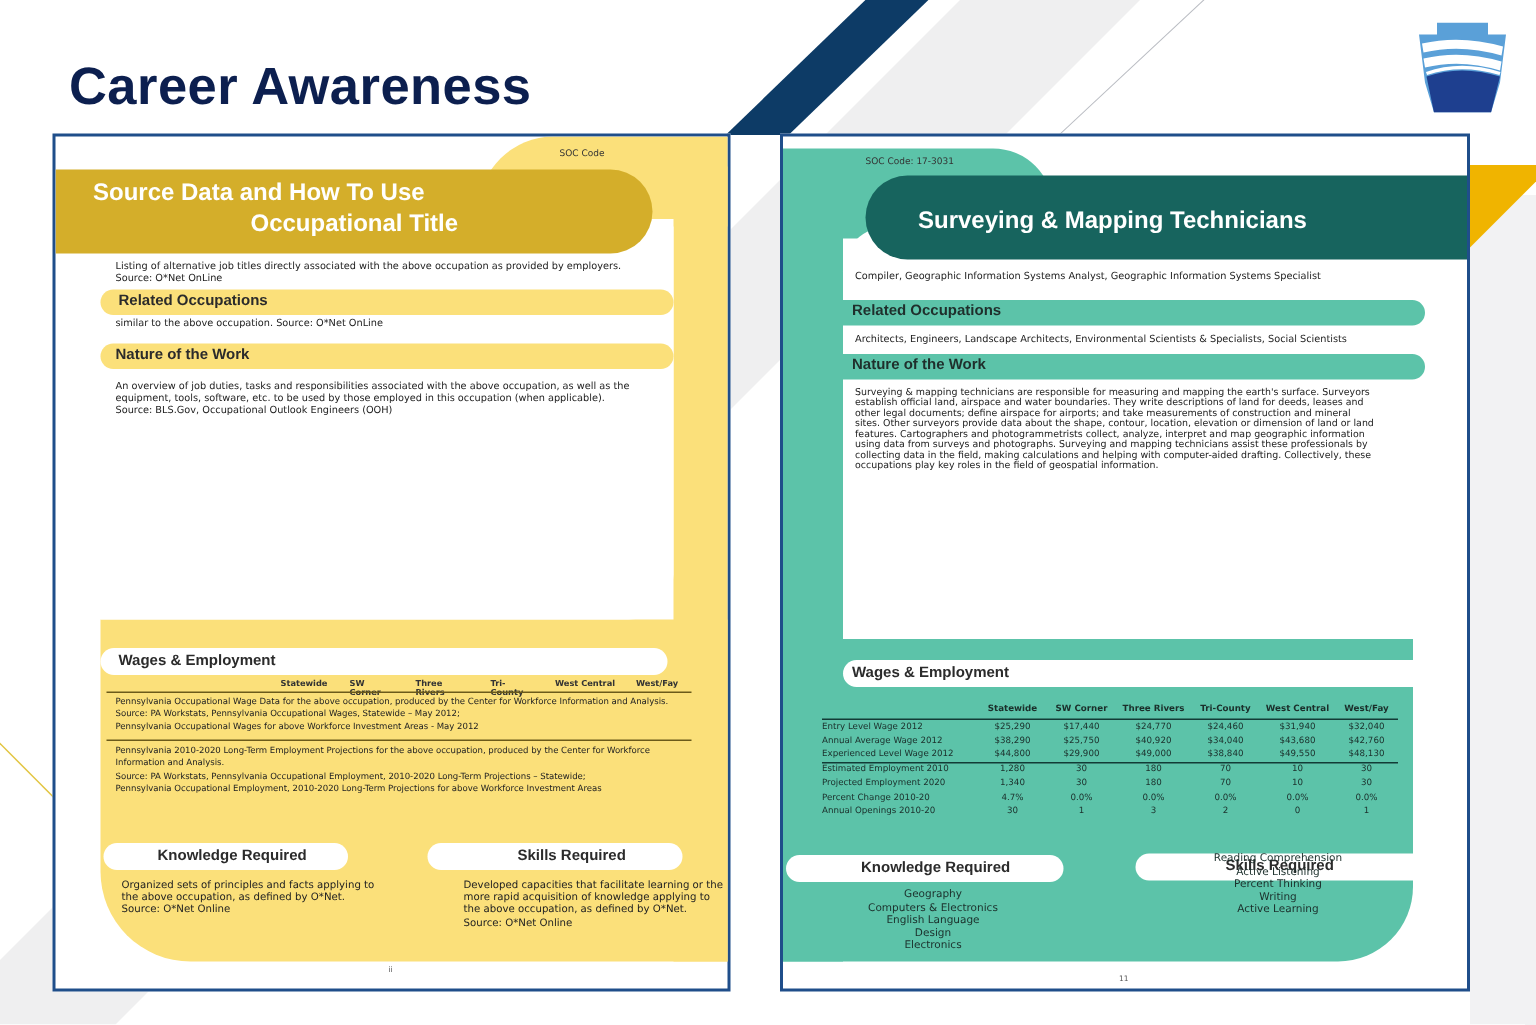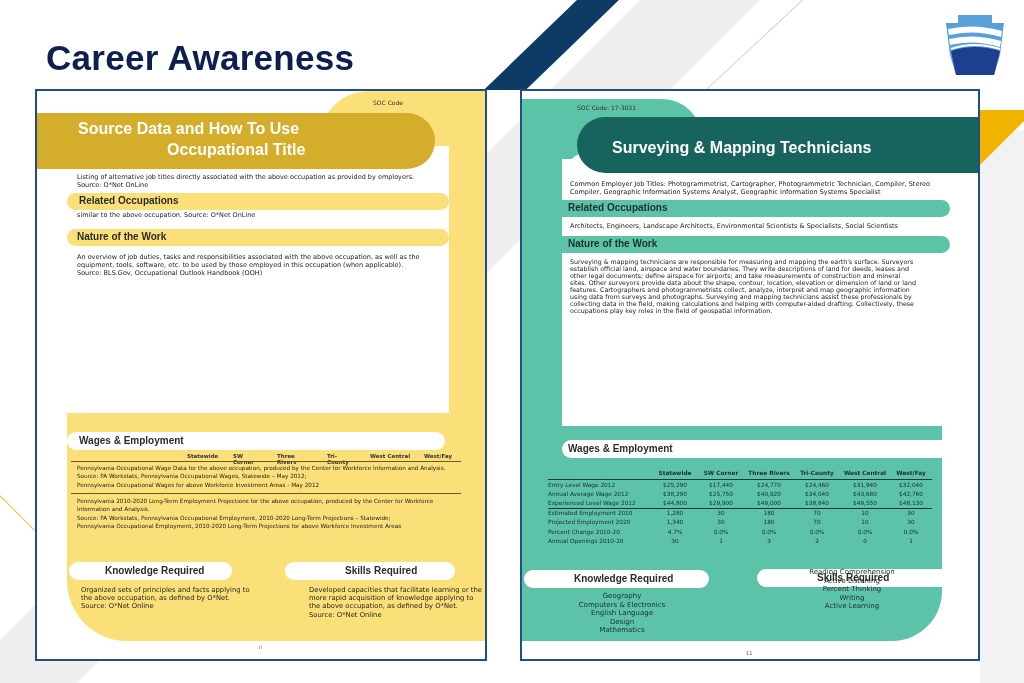--- a/index.html
+++ b/index.html
@@ -23,21 +23,21 @@
   .doc-right { left: 520px; top: 89px; width: 460px; height: 572px; }
 
   
   .y-frame { position: absolute; background: #fbe07a; }
   .y-top-tab { left: 282px; top: 0px; width: 170px; height: 60px; border-radius: 50px 0 0 0; }
   .y-right-bar { left: 412px; top: 20px; width: 40px; height: 530px; }
   .y-bottom { left: 30px; top: 322px; width: 422px; height: 228px; border-radius: 0 0 0 60px; }
   .white-body { position: absolute; left: 30px; top: 55px; width: 382px; height: 267px; background: #fff; border-radius: 0 0 30px 0; }
 
   .y-banner { position: absolute; left: 0; top: 22px; width: 398px; height: 56px; background: #d4ae2a; border-radius: 0 30px 30px 0; }
-  .y-banner-t1 { position: absolute; left: 25px; top: 29px; color: #fff; font-family: "Liberation Sans", sans-serif; font-weight: bold; font-size: 16px; margin-left: 16px; }
+  .y-banner-t1 { position: absolute; left: 25px; top: 29px; color: #fff; font-family: "Liberation Sans", sans-serif; font-weight: bold; font-size: 16px; }
   .y-banner-t2 { position: absolute; left: 130px; top: 50px; color: #fff; font-family: Liberation Sans, sans-serif; font-weight: bold; font-size: 16px; }
   .soc-left { position: absolute; left: 336px; top: 8px; font-size: 6px; color: #333; }
 
   .small-text { position: absolute; font-size: 6.5px; line-height: 8px; color: #222; }
   .y-pill { position: absolute; left: 30px; width: 382px; height: 17px; background: #fbe07a; border-radius: 10px 10px 10px 10px; }
   .y-pill span { position: absolute; left: 12px; top: 2px; font-weight: bold; font-size: 10px; color: #2b2b2b; font-family: "Liberation Sans", sans-serif; }
 
   .w-pill { position: absolute; background: #fff; height: 18px; border-radius: 10px; }
   .w-pill .lbl { position: absolute; top: 3px; font-family: "Liberation Sans", sans-serif; font-weight: bold; font-size: 10px; color: #2b2b2b; }
 
@@ -111,21 +111,21 @@
   <div class="small-text" style="left:40px; top:120px;">
     <div>similar to the above occupation.  Source: O*Net OnLine</div>
   </div>
 
   <div class="y-pill" style="top:138px;">
     <span style="left:10px;">Nature of the Work</span>
   </div>
   <div class="small-text" style="left:40px; top:162px;">
     <div>An overview of job duties, tasks and responsibilities associated with the above occupation, as well as the</div>
     <div>equipment, tools, software, etc. to be used by those employed in this occupation (when applicable).</div>
-    <div>Source: BLS.Gov, Occupational Outlook Handbook (OOH)</div>
+    <div>Source: BLS.Gov, Occupational Outlook Engineers (OOH)</div>
   </div>
 
   <div class="w-pill" style="left:30px; top:341px; width:378px;">
     <span class="lbl" style="left:12px;">Wages &amp; Employment</span>
   </div>
   <div class="hdr-row" style="left:150px; top:362px;">
     <span style="position:absolute; left:0;">Statewide</span>
     <span style="position:absolute; left:46px;">SW Corner</span>
     <span style="position:absolute; left:90px;">Three Rivers</span>
     <span style="position:absolute; left:140px;">Tri-County</span>
@@ -170,21 +170,20 @@
   <div class="t-frame t-top-tab"></div>
   <div class="t-frame t-left-bar"></div>
   <div class="t-frame t-bottom"></div>
   <div class="t-white-body"></div>
 
   <div class="soc-right">SOC Code: 17-3031</div>
   <div class="t-banner"></div>
   <div class="t-banner-t">Surveying &amp; Mapping Technicians</div>
 
   <div class="small-text" style="left:48px; top:89px;">
-    <div>Common Employer Job Titles: Photogrammetrist, Cartographer, Photogrammetric Technician, Compiler, Stereo</div>
     <div>Compiler, Geographic Information Systems Analyst, Geographic Information Systems Specialist</div>
   </div>
 
   <div class="t-pill" style="top:109px;">
     <span>Related Occupations</span>
   </div>
   <div class="small-text" style="left:48px; top:131px;">Architects, Engineers, Landscape Architects, Environmental Scientists &amp; Specialists, Social Scientists</div>
 
   <div class="t-pill" style="top:145px;">
     <span>Nature of the Work</span>
@@ -294,21 +293,21 @@
     <span class="lbl" style="left:50px;">Knowledge Required</span>
   </div>
   <div class="w-pill" style="left:235px; top:478px; width:225px; border-radius:10px 0 0 10px;">
     <span class="lbl" style="left:60px;">Skills Required</span>
   </div>
   <div class="center-list" style="left:30px; top:501px; width:140px;">
     <div>Geography</div>
     <div>Computers &amp; Electronics</div>
     <div>English Language</div>
     <div>Design</div>
-    <div>Mathematics</div>
+    <div>Electronics</div>
   </div>
   <div class="center-list" style="left:260px; top:477px; width:140px;text-align:center;">
     <div>Reading Comprehension</div>
     <div>Active Listening</div>
     <div>Percent Thinking</div>
     <div>Writing</div>
     <div>Active Learning</div>
   </div>
   <div class="page-num" style="left:224px; top:559px;">11</div>
 </div>

